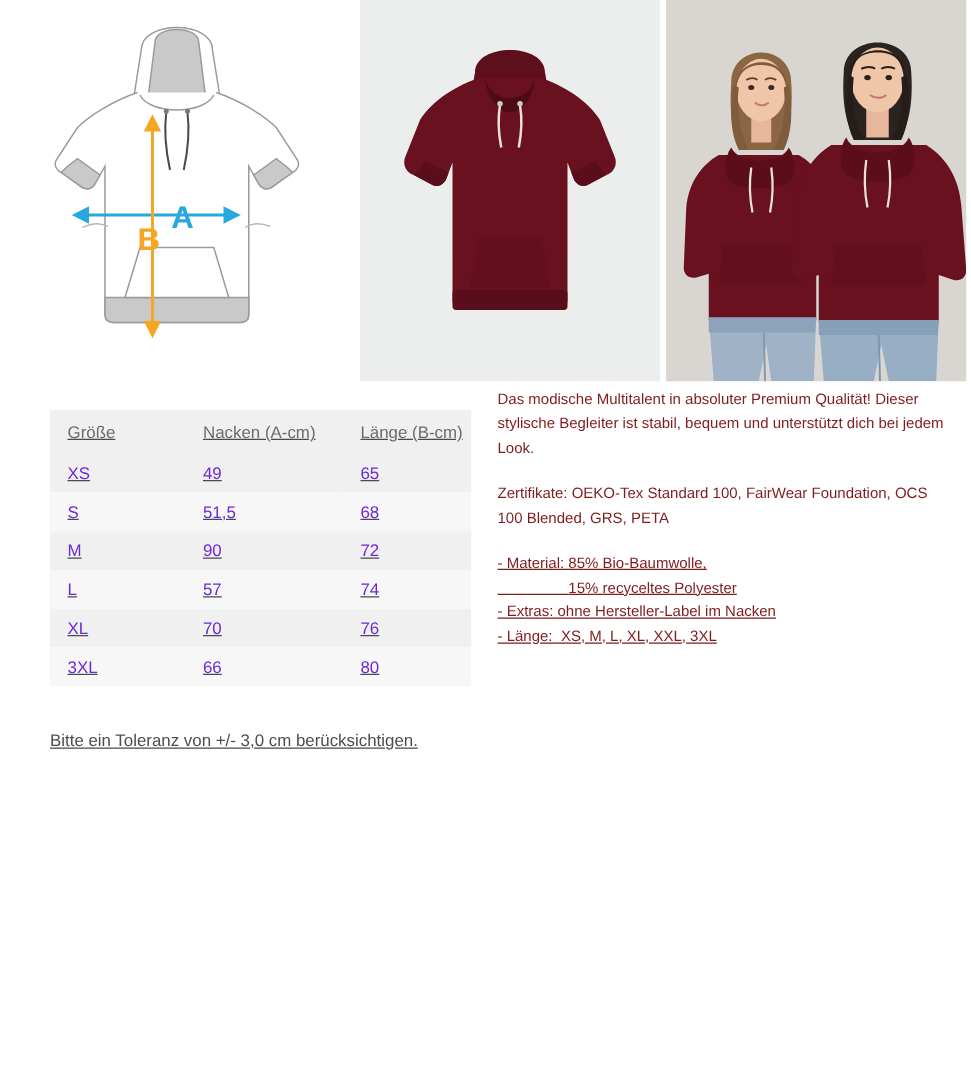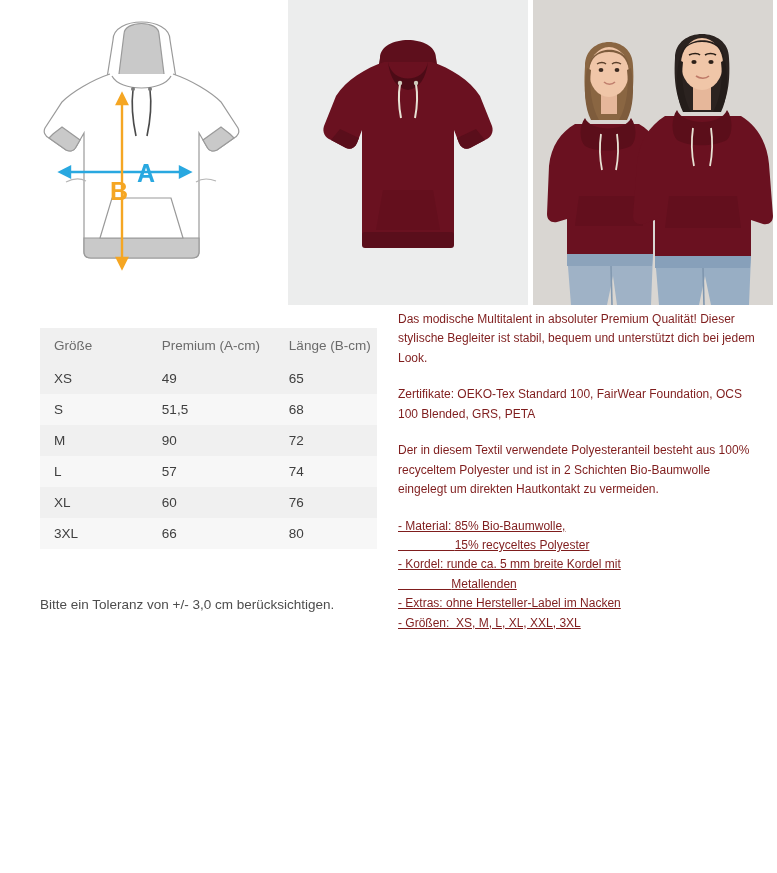--- a/index.html
+++ b/index.html
@@ -42,48 +42,49 @@
 
   
   .content {
     display: flex;
     padding: 0;
   }
   .left-col {
     width: 398px;
     padding-left: 40px;
     box-sizing: border-box;
+    text-decoration: underline;
   }
   .size-table {
     width: 337px;
     border-collapse: collapse;
     font-size: 13.5px;
     margin-top: 18px;
   }
   .size-table th {
     text-align: left;
     font-weight: normal;
     color: #6b6b6b;
     padding: 10px 0 10px 14px;
     background: #f0f0f0;
     font-size: 13.5px;
   }
   .size-table td {
     padding: 8px 0 8px 14px;
-    color: #404040;
+    color: #6d28d9;
     font-size: 13.5px;
   }
   .size-table tbody tr:nth-child(odd) { background: #f0f0f0; }
   .size-table tbody tr:nth-child(even) { background: #f7f7f7; }
   .size-table th:nth-child(1), .size-table td:nth-child(1) { width: 108px; }
   .size-table th:nth-child(2), .size-table td:nth-child(2) { width: 128px; }
   .size-table th:nth-child(3), .size-table td:nth-child(3) { width: 101px; }
 
   .tolerance {
-    margin-top: 48px;
+    margin-top: 36px;
     font-size: 13.5px;
     color: #4d4d4d;
     padding-left: 0;
   }
 
   
   .right-col {
     width: 379px;
     padding-right: 16px;
     box-sizing: border-box;
@@ -250,21 +251,21 @@
   </div>
 </div>
 
 <div class="content">
 
   <div class="left-col">
     <table class="size-table">
       <thead>
         <tr>
           <th>Größe</th>
-          <th>Premium (A-cm)</th>
+          <th>Nacken (A-cm)</th>
           <th>Länge (B-cm)</th>
         </tr>
       </thead>
       <tbody>
         <tr>
           <td>XS</td>
           <td>49</td>
           <td>65</td>
         </tr>
         <tr>
@@ -277,39 +278,36 @@
           <td>90</td>
           <td>72</td>
         </tr>
         <tr>
           <td>L</td>
           <td>57</td>
           <td>74</td>
         </tr>
         <tr>
           <td>XL</td>
-          <td>60</td>
+          <td>70</td>
           <td>76</td>
         </tr>
         <tr>
           <td>3XL</td>
           <td>66</td>
           <td>80</td>
         </tr>
       </tbody>
     </table>
     <div class="tolerance">Bitte ein Toleranz von +/- 3,0 cm berücksichtigen.</div>
   </div>
 
   <div class="right-col">
     <p>Das modische Multitalent in absoluter Premium Qualität! Dieser stylische Begleiter ist stabil, bequem und unterstützt dich bei jedem Look.</p>
     <p>Zertifikate: OEKO-Tex Standard 100, FairWear Foundation, OCS 100 Blended, GRS, PETA</p>
-    <p>Der in diesem Textil verwendete Polyesteranteil besteht aus 100% recyceltem Polyester und ist in 2 Schichten Bio-Baumwolle eingelegt um direkten Hautkontakt zu vermeiden.</p>
     <ul class="bullets">
       <li>- Material: 85% Bio-Baumwolle,
                  15% recyceltes Polyester</li>
-      <li>- Kordel: runde ca. 5 mm breite Kordel mit
-                Metallenden</li>
       <li>- Extras: ohne Hersteller-Label im Nacken</li>
-      <li>- Größen:  XS, M, L, XL, XXL, 3XL</li>
+      <li>- Länge:  XS, M, L, XL, XXL, 3XL</li>
     </ul>
   </div>
 </div>
 
 </body></html>

